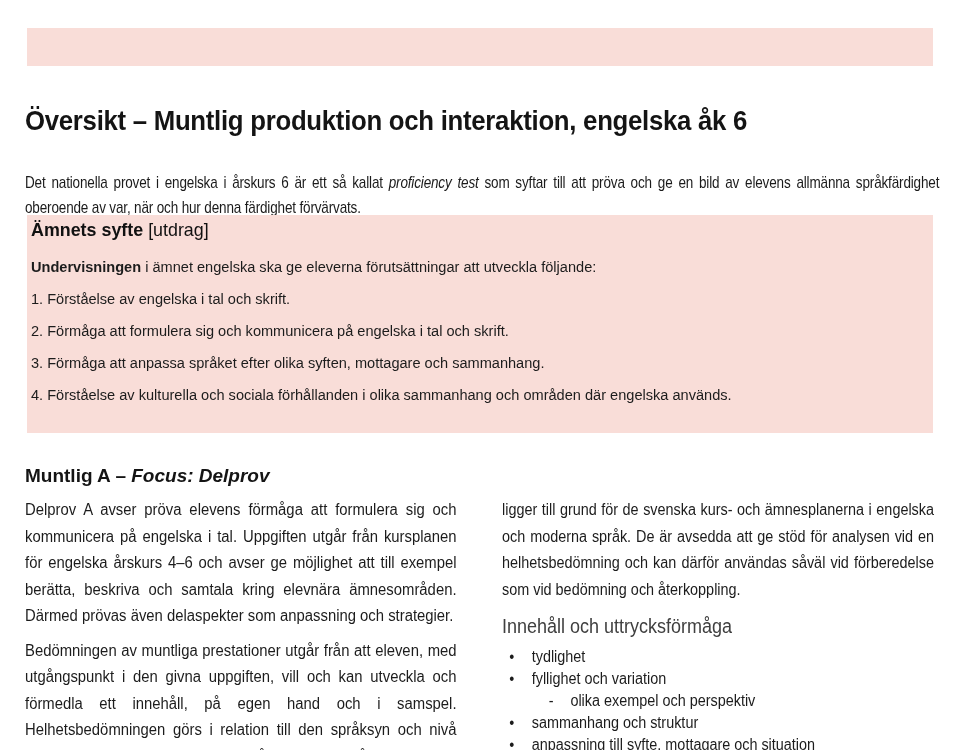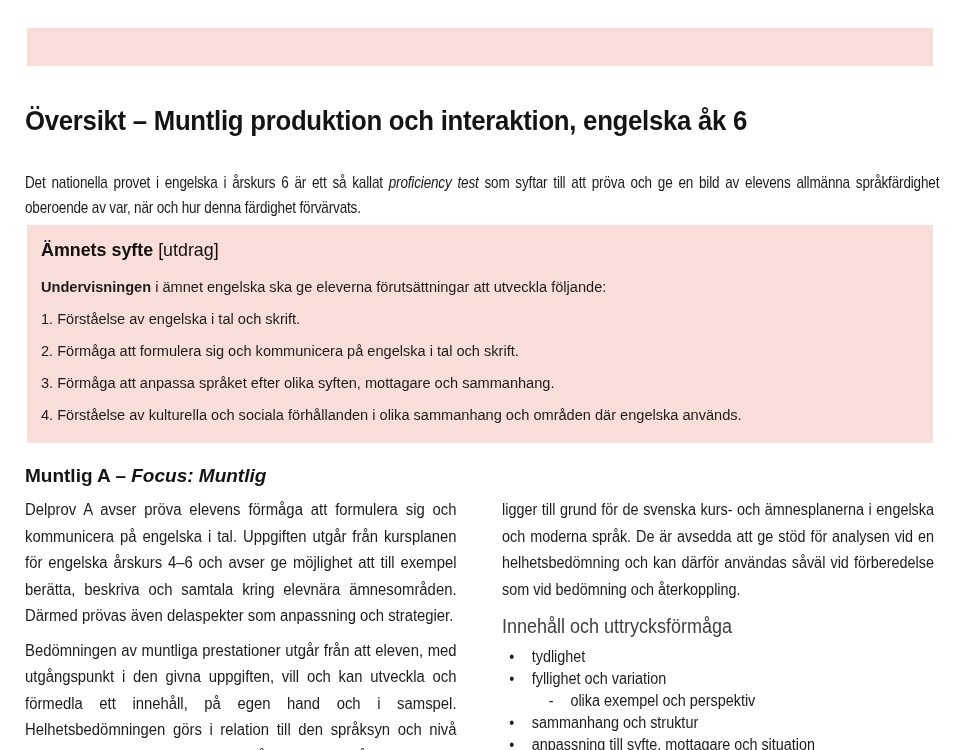--- a/index.html
+++ b/index.html
@@ -33,24 +33,24 @@
     position: absolute; left: 25px; top: 170px;
     width: 1150px; margin: 0;
     font-size: 17px; line-height: 25px; letter-spacing: -0.2px;
     text-align: justify;
     transform: scaleX(0.795); transform-origin: left top;
     color: #1b1b1b;
   }
 
   
   .syfte-box {
-    position: absolute; left: 27px; top: 225px;
+    position: absolute; left: 27px; top: 215px;
     width: 906px; height: 218px;
     background: #f9ddd8;
-    box-sizing: border-box; padding: 14px;
+    box-sizing: border-box; padding: 4px;
   }
   .syfte-inner {
     width: 934px;
     transform: scaleX(0.94); transform-origin: left top;
   }
   .syfte-heading {
     margin: 0; font-size: 19px; line-height: 22px;
     font-weight: 700; color: #111111;
   }
   .syfte-heading .suffix { font-weight: 400; }
@@ -100,21 +100,21 @@
   <div class="syfte-inner">
     <h2 class="syfte-heading"><span>Ämnets syfte</span><span class="suffix"> [utdrag]</span></h2>
     <p class="syfte-lead"><b>Undervisningen</b><span> i ämnet engelska ska ge eleverna förutsättningar att utveckla följande:</span></p>
     <p class="syfte-item">1. Förståelse av engelska i tal och skrift.</p>
     <p class="syfte-item">2. Förmåga att formulera sig och kommunicera på engelska i tal och skrift.</p>
     <p class="syfte-item">3. Förmåga att anpassa språket efter olika syften, mottagare och sammanhang.</p>
     <p class="syfte-item">4. Förståelse av kulturella och sociala förhållanden i olika sammanhang och områden där engelska används.</p>
   </div>
 </div>
 
-<h2 class="delprov-heading"><span>Muntlig A – </span><span class="it">Focus: Muntlig</span></h2>
+<h2 class="delprov-heading"><span>Muntlig A – </span><span class="it">Focus: Delprov</span></h2>
 
 <div class="col col-left">
   <p>Delprov A avser pröva elevens förmåga att formulera sig och kommunicera på engelska i tal. Uppgiften utgår från kursplanen för engelska årskurs 4–6 och avser ge möjlighet att till exempel berätta, beskriva och samtala kring elevnära ämnesområden. Därmed prövas även delaspekter som anpassning och strategier.</p>
   <p>Bedömningen av muntliga prestationer utgår från att eleven, med utgångspunkt i den givna uppgiften, vill och kan utveckla och förmedla ett innehåll, på egen hand och i samspel. Helhetsbedömningen görs i relation till den språksyn och nivå som beskrivs i kursplanen, med utgångspunkt i språkliga</p>
 </div>
 
 <div class="col col-right">
   <p>ligger till grund för de svenska kurs- och ämnesplanerna i engelska och moderna språk. De är avsedda att ge stöd för analysen vid en helhetsbedömning och kan därför användas såväl vid förberedelse som vid bedömning och återkoppling.</p>
   <h3 class="innehall-subheading">Innehåll och uttrycksförmåga</h3>
   <div class="criteria-list">

